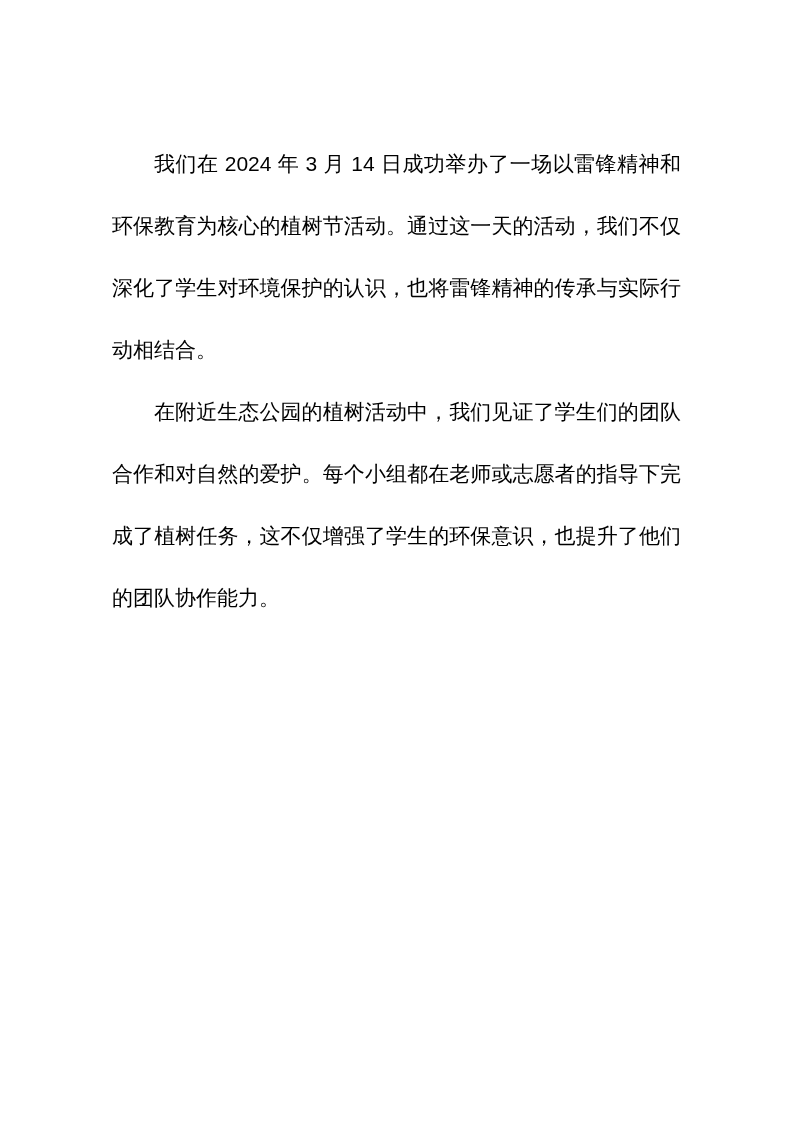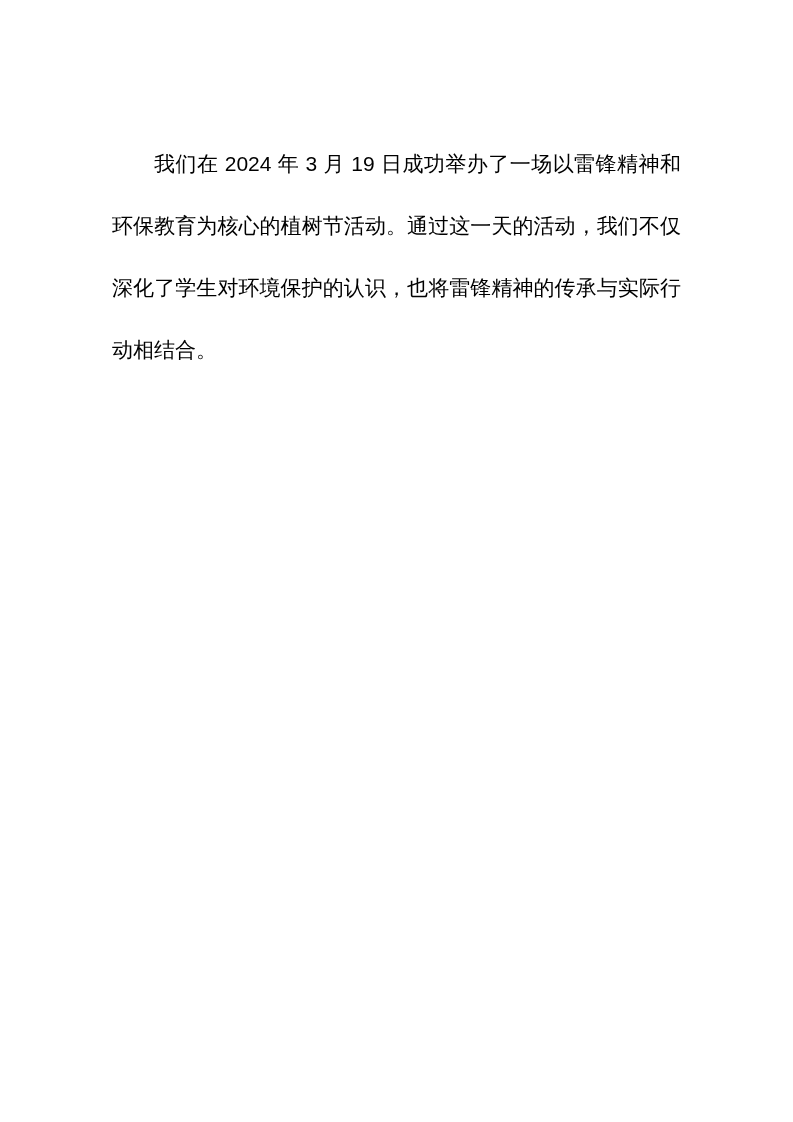--- a/index.html
+++ b/index.html
@@ -51,15 +51,16 @@
     word-break: normal;
     overflow-wrap: break-word;
   }
 </style>
 </head>
 <body>
 
 <div class="page">
 
   <div class="doc-body">
-    <p class="body-para">我们在 2024 年 3 月 19 日成功举办了一场以雷锋精神和环保教育为核心的植树节活动。通过这一天的活动，我们不仅深化了学生对环境保护的认识，也将雷锋精神的传承与实际行动相结合。</p>
+    <p class="body-para">我们在 2024 年 3 月 14 日成功举办了一场以雷锋精神和环保教育为核心的植树节活动。通过这一天的活动，我们不仅深化了学生对环境保护的认识，也将雷锋精神的传承与实际行动相结合。</p>
+    <p class="body-para">在附近生态公园的植树活动中，我们见证了学生们的团队合作和对自然的爱护。每个小组都在老师或志愿者的指导下完成了植树任务，这不仅增强了学生的环保意识，也提升了他们的团队协作能力。</p>
   </div>
 </div>
 
 </body></html>

